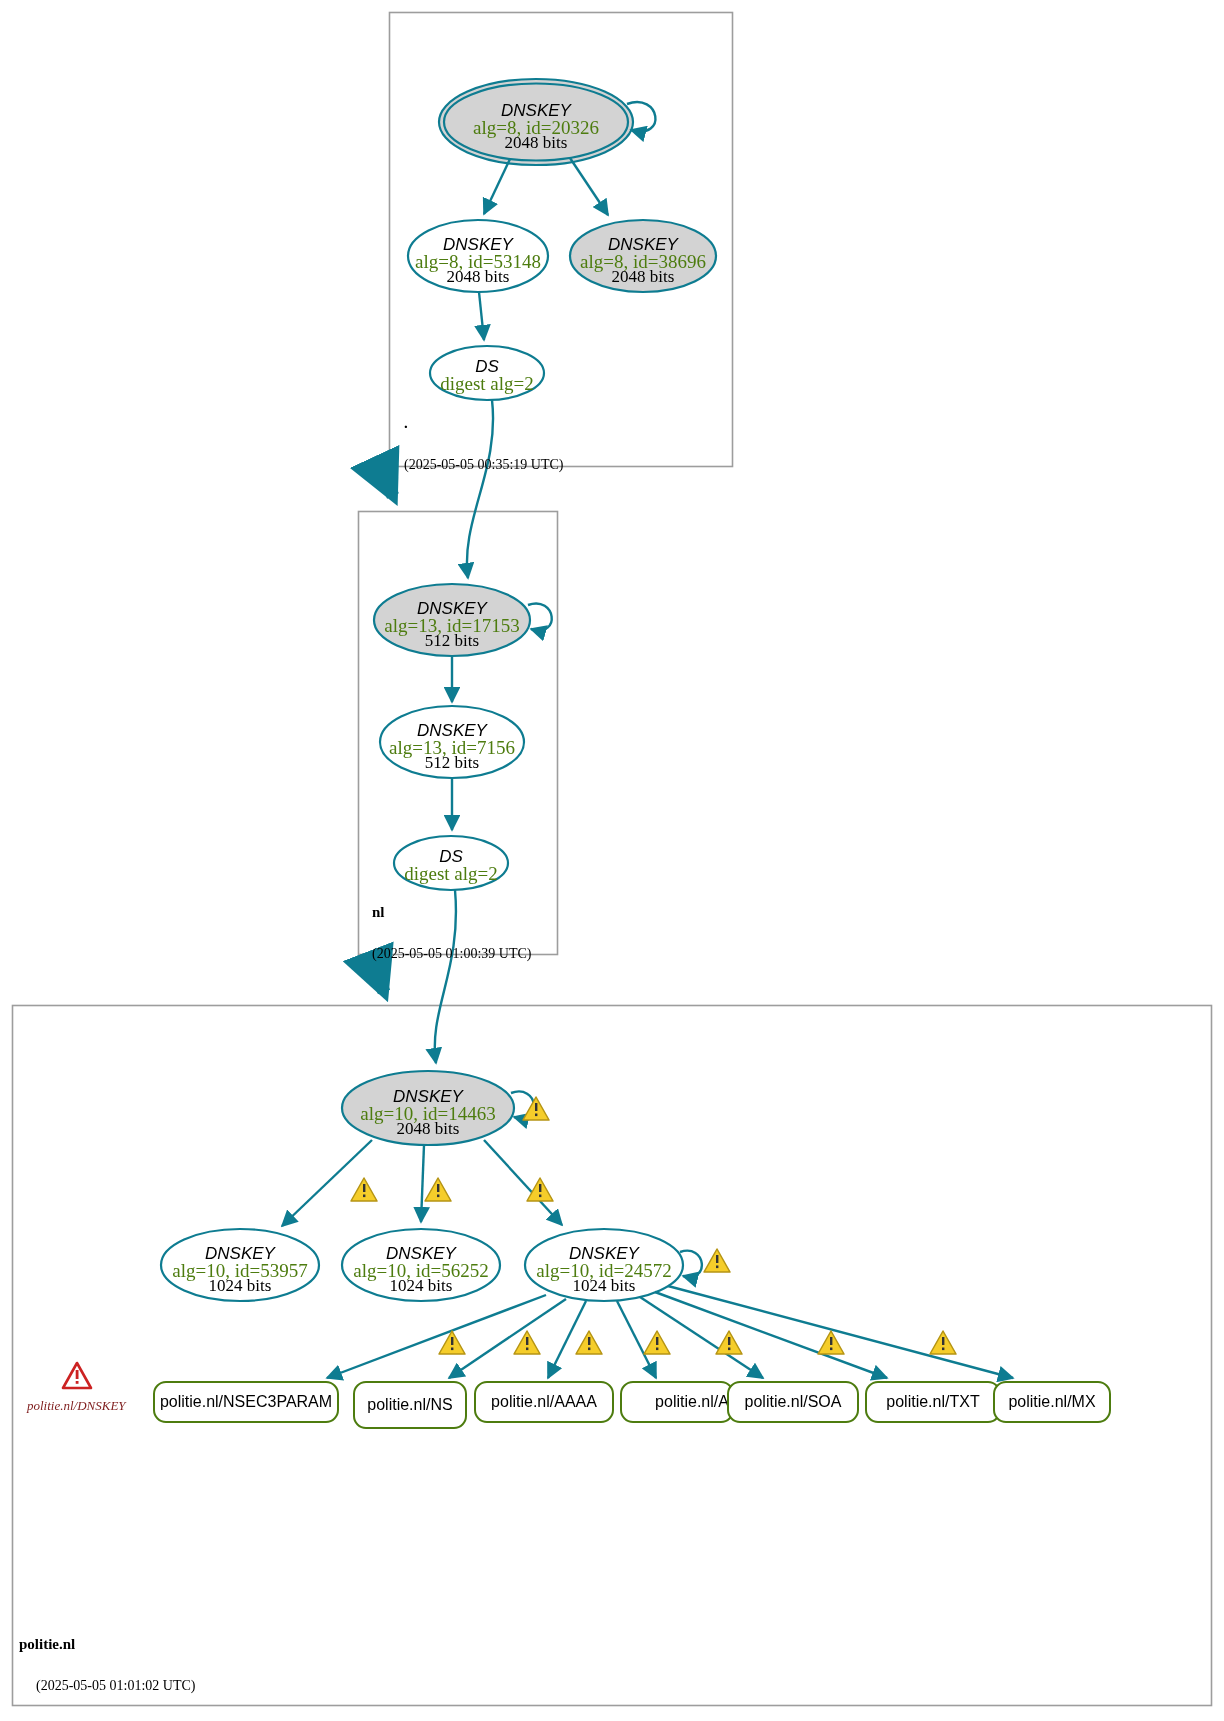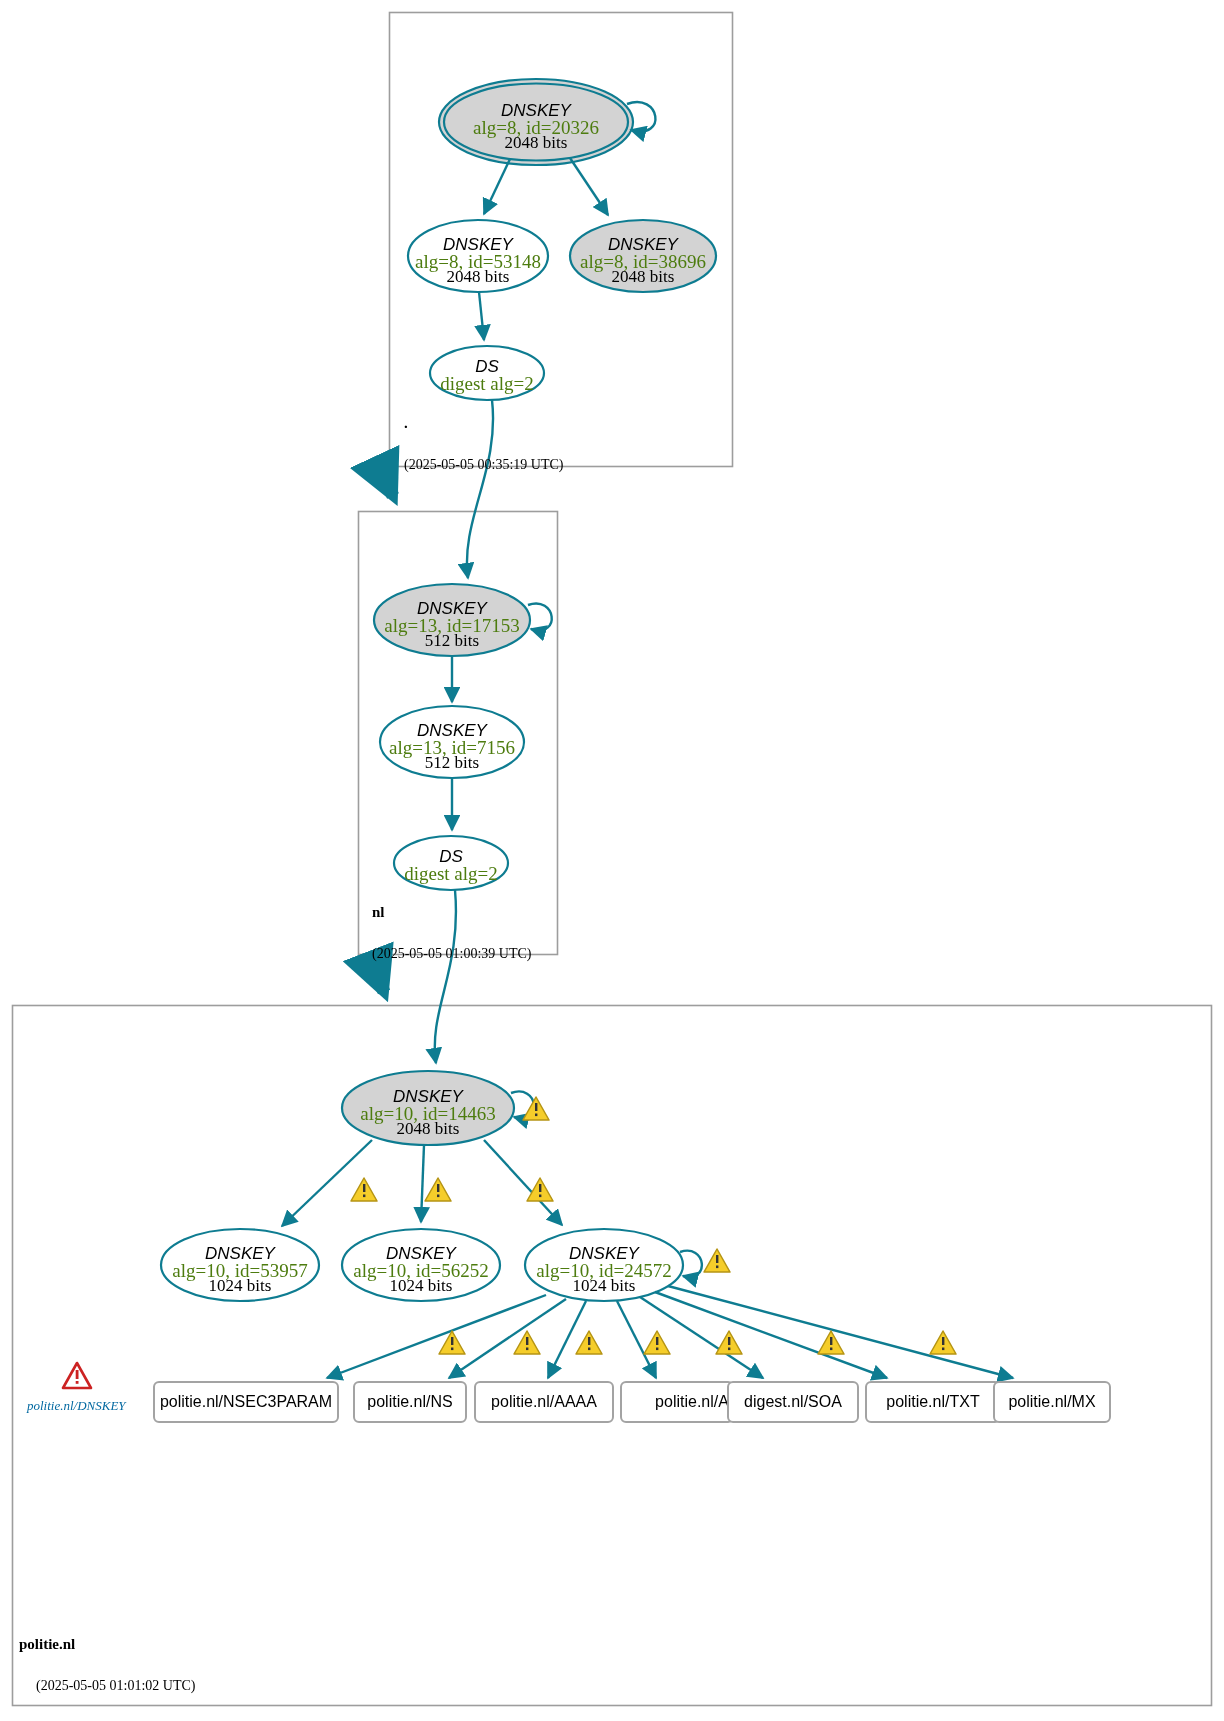--- a/index.html
+++ b/index.html
@@ -16,26 +16,26 @@
   .nodetext{position:absolute;text-align:center;white-space:nowrap;
             pointer-events:none;}
   .nodetext .t1{display:block;font-family:"Liberation Sans",sans-serif;
                 font-size:17px;line-height:19px;color:#000;font-style:italic;}
   .nodetext .t2{display:block;font-family:"Liberation Serif",serif;
                 font-size:19px;line-height:15px;color:#4d7c0f;}
   .nodetext .t3{display:block;font-family:"Liberation Serif",serif;
                 font-size:17px;line-height:15px;color:#000;}
 
   
-  .rrset{position:absolute;border:2px solid #a3a3a3;border-radius:6px;
+  .rrset{position:absolute;border:2px solid #4d7c0f;border-radius:13px;
          background:#fff;display:flex;align-items:center;justify-content:center;
          font-family:"Liberation Sans",sans-serif;font-size:16px;color:#000;
          white-space:nowrap;box-sizing:border-box;}
   .errlabel{position:absolute;font-family:"Liberation Serif",serif;
-            font-style:italic;font-size:13px;color:#0369a1;white-space:nowrap;}
+            font-style:italic;font-size:13px;color:#7f1d1d;white-space:nowrap;}
 </style>
 </head>
 <body>
 
 <div class="stage">
 
   <svg class="layer" viewBox="0 0 1224 1721">
     <defs>
       <marker id="arrow" viewBox="0 0 10 10" refX="9" refY="5" markerWidth="7" markerHeight="7" orient="auto-start-reverse">
         <path d="M 0 0 L 10 5 L 0 10 z" fill="#0e7c91"></path>
@@ -225,24 +225,24 @@
     <span class="t2">alg=10, id=56252</span>
     <span class="t3">1024 bits</span>
   </div>
   <div class="nodetext" style="left:509px;top:1244px;width:190px;">
     <span class="t1">DNSKEY</span>
     <span class="t2">alg=10, id=24572</span>
     <span class="t3">1024 bits</span>
   </div>
 
   <div class="rrset" style="left:153px;top:1381px;width:186px;height:42px;">politie.nl/NSEC3PARAM</div>
-  <div class="rrset" style="left:353px;top:1381px;width:114px;height:42px;">politie.nl/NS</div>
+  <div class="rrset" style="left:353px;top:1381px;width:114px;height:48px;">politie.nl/NS</div>
   <div class="rrset" style="left:474px;top:1381px;width:140px;height:42px;">politie.nl/AAAA</div>
   <div class="rrset" style="left:620px;top:1381px;width:114px;height:42px;padding-left:30px;">politie.nl/A</div>
-  <div class="rrset" style="left:727px;top:1381px;width:132px;height:42px;">digest.nl/SOA</div>
+  <div class="rrset" style="left:727px;top:1381px;width:132px;height:42px;">politie.nl/SOA</div>
   <div class="rrset" style="left:865px;top:1381px;width:136px;height:42px;">politie.nl/TXT</div>
   <div class="rrset" style="left:993px;top:1381px;width:118px;height:42px;">politie.nl/MX</div>
 
   <div class="errlabel" style="left:27px;top:1398px;">politie.nl/DNSKEY</div>
 
   <div class="zonelabel" style="left:19px;top:1636px;">politie.nl</div>
   <div class="zonetime" style="left:36px;top:1658px;">(2025-05-05 01:01:02 UTC)</div>
 
 </div>
 

